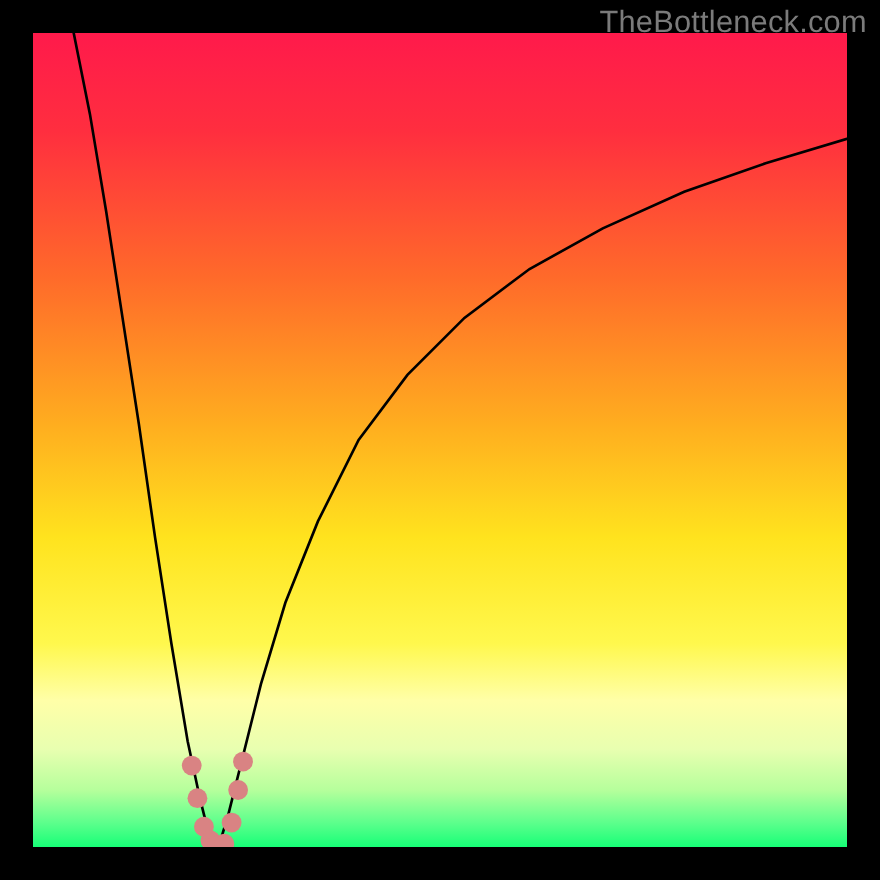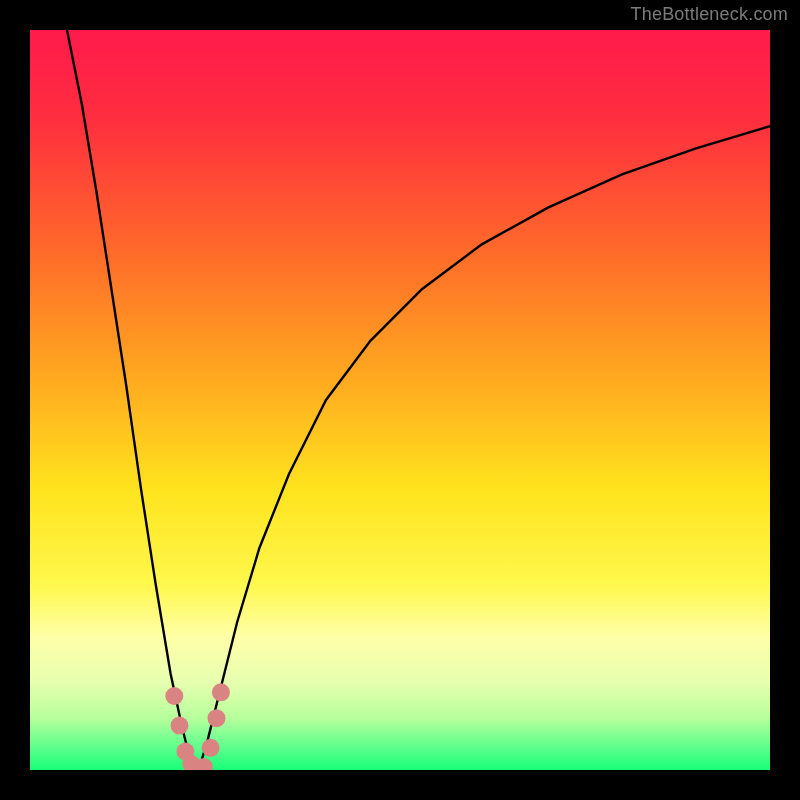--- a/index.html
+++ b/index.html
@@ -22,21 +22,21 @@
     left: 0; top: 0; width: 100%; height: 100%;
   }
   .curves {
     position: absolute;
     left: 0; top: 0; width: 100%; height: 100%;
   }
   .watermark {
     position: absolute;
     top: 4px; right: 12px;
     color: #7b7b7b;
-    font-size: 18px;
+    font-size: 28px;
     font-weight: 500;
     letter-spacing: 0.2px;
   }
 </style>
 </head>
 <body>
 
 <div class="frame">
   <div class="watermark">TheBottleneck.com</div>
   <div class="plot">

